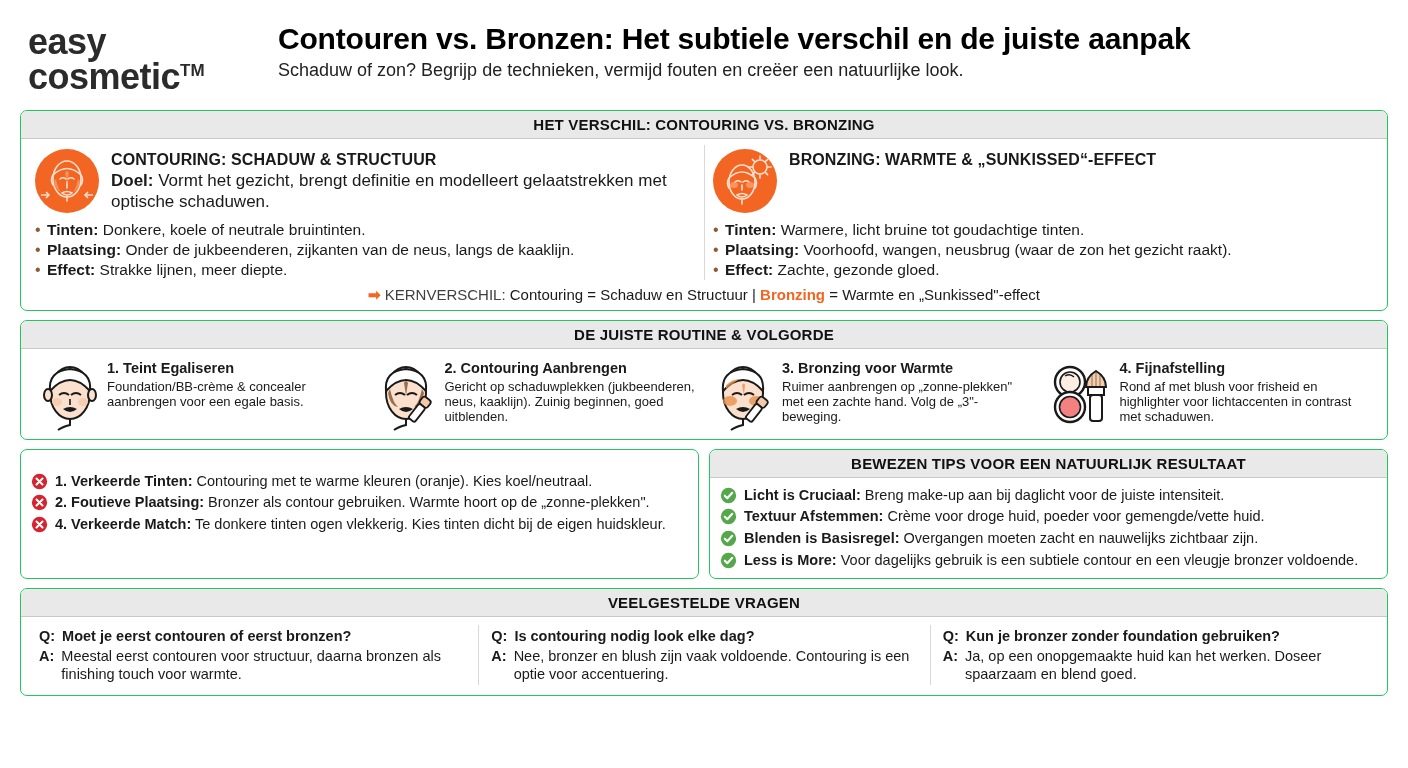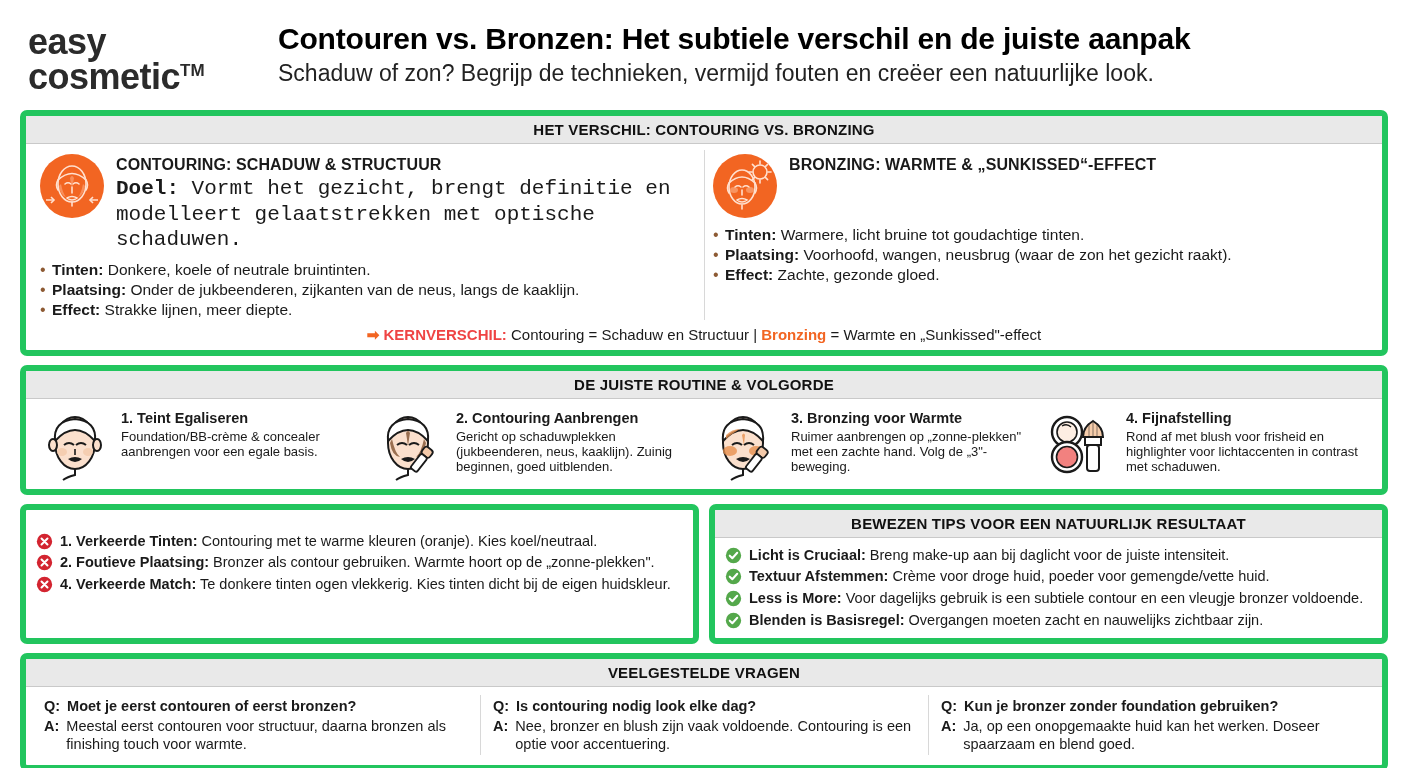--- a/index.html
+++ b/index.html
@@ -13,25 +13,25 @@
   .page { width: 1408px; height: 768px; position: relative; padding: 0 20px; }
 
   
   .header { display: flex; align-items: flex-start; padding: 18px 4px 10px 8px; height: 110px; }
   .logo { width: 250px; flex: 0 0 250px; padding-top: 6px; }
   .logo-line { font-size: 36px; font-weight: bold; line-height: 0.98; color: #2b2b2b; letter-spacing: -0.5px; }
   .logo-line2 { position: relative; display: inline-block; }
   .tm { font-size: 17px; font-weight: bold; vertical-align: super; letter-spacing: 0; }
   .titles { padding-top: 4px; }
   .main-title { font-size: 30px; font-weight: bold; line-height: 1.12; color: #000; letter-spacing: -0.2px; }
-  .sub-title { font-size: 23px; color: #222; line-height: 1.25; margin-top: 3px; }
+  .sub-title { font-size: 18px; color: #222; line-height: 1.25; margin-top: 3px; }
 
   
   .panel {
-    border: 6px solid #22c55e;
+    border: 1px solid #22c55e;
     border-radius: 7px;
     background: #fff;
     overflow: hidden;
     margin-bottom: 9px;
   }
   .panel-head {
     background: #e9e9e9;
     border-bottom: 1px solid #c9c9c9;
     text-align: center;
     font-size: 15px;
@@ -44,35 +44,35 @@
 
   
   .two-col { display: flex; }
   .col { width: 50%; padding: 4px 8px 0 8px; }
   .col + .col { border-left: 1px solid #d8d8d8; }
   .concept-top { display: flex; gap: 12px; align-items: flex-start; }
   .badge { width: 64px; height: 64px; flex: 0 0 64px; border-radius: 50%; background: #F26522; position: relative; }
   .badge svg { position: absolute; inset: 0; }
   .concept-text { flex: 1; padding-top: 1px; }
   .concept-title { font-size: 16px; font-weight: bold; letter-spacing: 0.1px; line-height: 1.2; }
-  .concept-desc { font-size: 21px; line-height: 1.22; margin-top: 2px; font-family: Liberation Mono, monospace; }
+  .concept-desc { font-size: 17px; line-height: 1.22; margin-top: 2px; }
   .bullets { margin-top: 7px; }
   .bullet { font-size: 15.5px; line-height: 1.3; padding-left: 12px; position: relative; }
   .bullet::before { content: "\2022"; position: absolute; left: 0; color: #8d5a33; font-size: 16px; }
   b { font-weight: bold; }
   .kern {
     text-align: center; font-size: 15px; padding: 6px 0 2px; line-height: 1.2;
   }
   .kern .arrow { color: #F26522; font-weight: bold; }
-  .kern .kw { color: #ef4444; font-weight: bold; }
+  .kern .kw { color: #404040; font-weight: normal; }
   .kern .bz { color: #F26522; font-weight: bold; }
 
   
   .steps { display: flex; }
-  .step { width: 25%; display: flex; gap: 9px; padding: 2px 6px 2px 4px; align-items: flex-start; }
+  .step { width: 25%; display: flex; padding: 2px 6px 2px 4px; align-items: flex-start; }
   .step-ico { width: 74px; height: 74px; flex: 0 0 74px; }
   .step-ico svg { width: 74px; height: 74px; display: block; }
   .step-txt { flex: 1; padding-top: 3px; }
   .step-title { font-size: 14.5px; font-weight: bold; line-height: 1.18; }
   .step-desc { font-size: 13px; line-height: 1.19; margin-top: 1px; }
 
   
   .row3 { display: flex; gap: 10px; margin-bottom: 9px; }
   .row3 > .panel { flex: 1; margin-bottom: 0; }
   .listline { display: flex; gap: 7px; font-size: 14.5px; line-height: 1.28; padding: 1.5px 0; align-items: flex-start; }
@@ -359,30 +359,30 @@
             </span>
           <span class="txt"><b>Textuur Afstemmen:</b><span> Crème voor droge huid, poeder voor gemengde/vette huid.</span></span>
         </div>
         <div class="listline">
           <span class="ico-sm">
               <svg viewBox="0 0 20 20" width="17" height="17">
                 <circle cx="10" cy="10" r="9" fill="#54A84B"></circle>
                 <path d="M5.6 10.2 L8.6 13.2 L14.4 6.8" stroke="#fff" stroke-width="2.4" fill="none" stroke-linecap="round" stroke-linejoin="round"></path>
               </svg>
             </span>
-          <span class="txt"><b>Less is More:</b><span> Voor dagelijks gebruik is een subtiele contour en een vleugje bronzer voldoende.</span></span>
+          <span class="txt"><b>Blenden is Basisregel:</b><span> Overgangen moeten zacht en nauwelijks zichtbaar zijn.</span></span>
         </div>
         <div class="listline">
           <span class="ico-sm">
               <svg viewBox="0 0 20 20" width="17" height="17">
                 <circle cx="10" cy="10" r="9" fill="#54A84B"></circle>
                 <path d="M5.6 10.2 L8.6 13.2 L14.4 6.8" stroke="#fff" stroke-width="2.4" fill="none" stroke-linecap="round" stroke-linejoin="round"></path>
               </svg>
             </span>
-          <span class="txt"><b>Blenden is Basisregel:</b><span> Overgangen moeten zacht en nauwelijks zichtbaar zijn.</span></span>
+          <span class="txt"><b>Less is More:</b><span> Voor dagelijks gebruik is een subtiele contour en een vleugje bronzer voldoende.</span></span>
         </div>
       </div>
     </div>
   </div>
 
   <div class="panel">
     <div class="panel-head">VEELGESTELDE VRAGEN</div>
     <div class="panel-body" style="padding:8px 6px 10px;">
       <div class="faqs">
 

